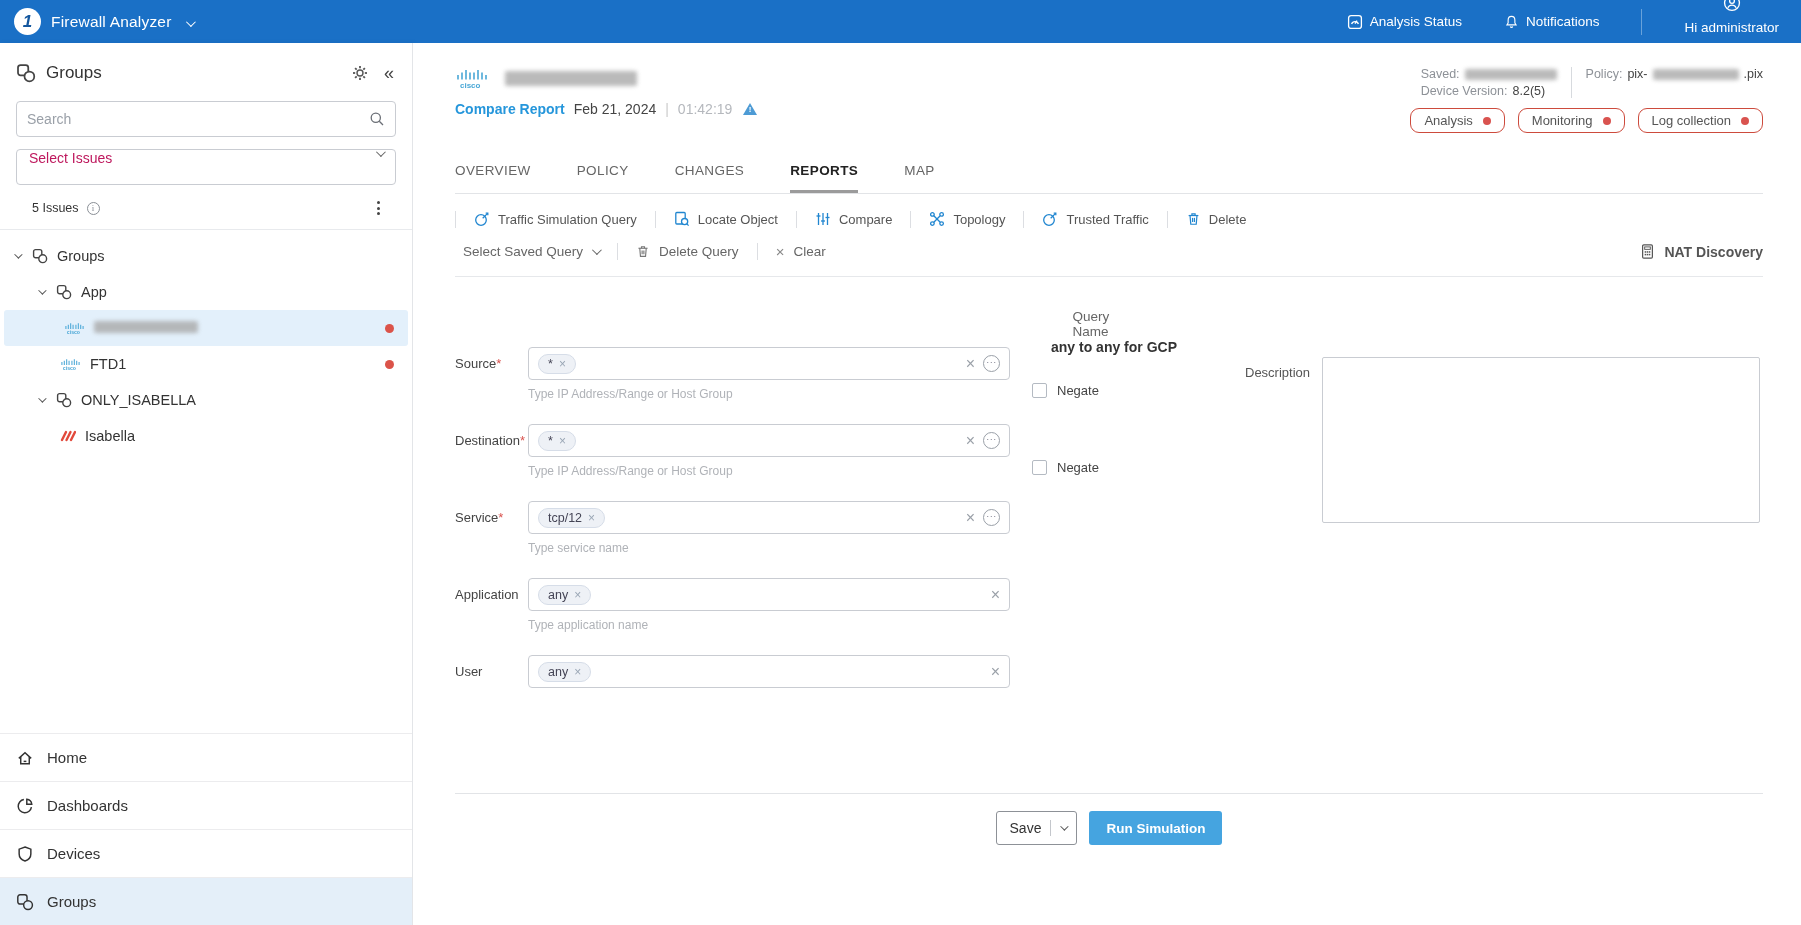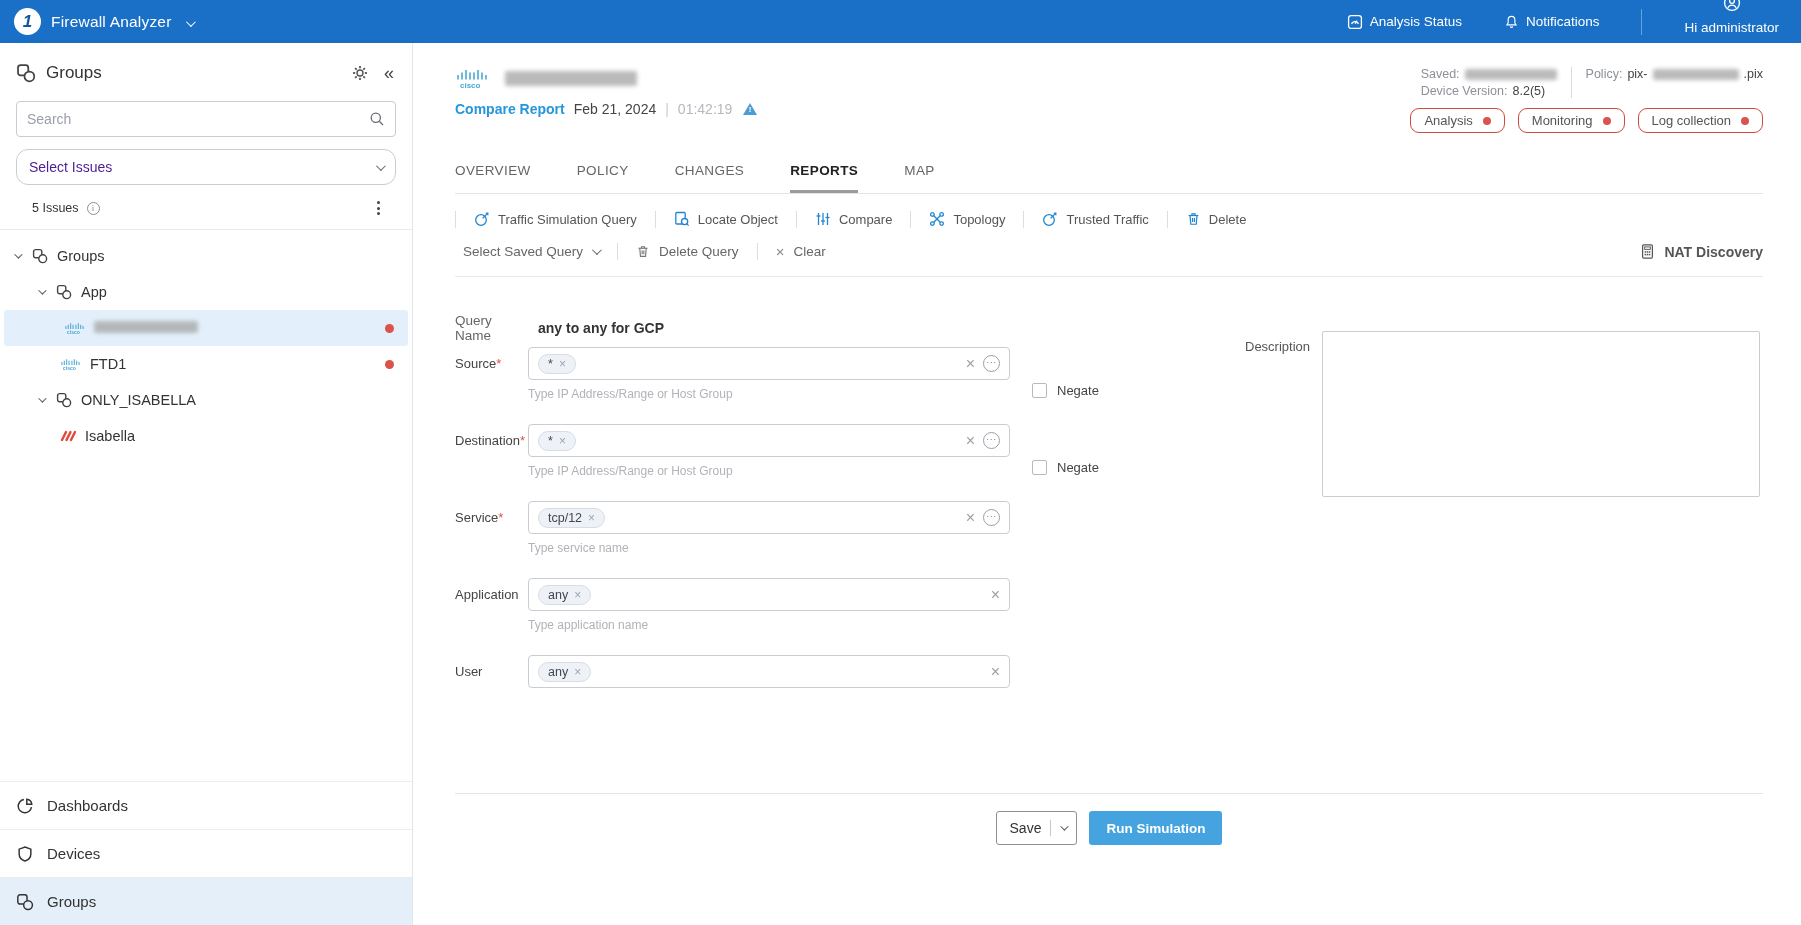--- a/index.html
+++ b/index.html
@@ -27,22 +27,22 @@
              border-right:1px solid #e3e5e8; box-shadow:2px 0 6px rgba(0,0,0,.05); }
   .sb-head { display:flex; align-items:center; padding:20px 18px 14px 16px; }
   .sb-title { font-size:17px; color:#333; margin-left:10px; }
   .sb-head-icons { margin-left:auto; display:flex; align-items:center; gap:16px; color:#555; }
   .collapse-glyph { font-size:18px; color:#444; line-height:1; cursor:pointer; }
   .sb-search { margin:4px 16px 0; height:36px; border:1px solid #c9ccd2; border-radius:4px;
                display:flex; align-items:center; padding:0 10px; }
   .sb-search input { flex:1; border:none; outline:none; font-size:14px; color:#444;
                      font-family:"Liberation Sans",sans-serif; }
   .sb-search input::placeholder { color:#9aa0a8; }
-  .sb-select { margin:12px 16px 0; height:36px; border:1px solid #c9ccd2; border-radius:12px;
-               display:flex; align-items:center; padding:0 12px; font-size:14px; color:#4c1d95; cursor:pointer; }
+  .sb-select { margin:12px 16px 0; height:36px; border:1px solid #c9ccd2; border-radius:4px;
+               display:flex; padding:0 12px; font-size:14px; color:#be185d; cursor:pointer; }
   .sb-select .chev { margin-left:auto; color:#666; }
   .sb-issues { display:flex; align-items:center; padding:16px 32px 12px; font-size:12.5px; color:#333; }
   .info-i { width:13px; height:13px; border:1px solid #8a8f96; border-radius:50%; margin-left:8px;
             font-size:9px; color:#8a8f96; display:inline-flex; align-items:center; justify-content:center;
             font-family:"Liberation Serif",serif; }
   .dots-v { margin-left:auto; display:flex; flex-direction:column; gap:2.5px; cursor:pointer; }
   .dots-v i { width:3px; height:3px; border-radius:50%; background:#444; }
   .sb-div { height:1px; background:#e8eaed; margin-top:2px; }
 
   .tree { padding-top:8px; }
@@ -101,42 +101,42 @@
 
   .querybar { display:flex; align-items:center; margin-top:12px; padding-bottom:16px; border-bottom:1px solid #e6e8eb; }
   .qb-item { display:flex; align-items:center; gap:9px; font-size:13.5px; color:#666; padding:0 18px; cursor:pointer; }
   .qb-item:first-child { padding-left:8px; }
   .qb-sep { width:1px; height:17px; background:#dcdee2; }
   .qb-right { margin-left:auto; display:flex; align-items:center; gap:9px; font-size:14px; font-weight:bold;
               color:#555; cursor:pointer; }
 
   
   .form { position:relative; margin-top:32px; }
-  .qname-row { display:flex; align-items:center; height:38px; }
+  .qname-row { display:flex; align-items:center; height:38px;flex-direction:column; }
   .qname-label { width:73px; font-size:13.5px; color:#666; }
   .qname-val { font-size:14px; font-weight:bold; color:#333; margin-left:10px; }
   .frow { display:flex; margin-top:0; height:77px; }
   .frow.last { height:44px; }
   .flabel { width:73px; font-size:13px; color:#444; padding-top:9px; }
   .req { color:#d9534f; }
   .fbody { width:482px; }
   .finput { height:33px; border:1px solid #c9ccd2; border-radius:4px; background:#fff;
             display:flex; align-items:center; padding:0 9px; }
   .chip { display:inline-flex; align-items:center; background:#eef1f6; border:1px solid #d6dde8;
           border-radius:12px; padding:2px 9px; font-size:12.5px; color:#445; }
   .chip .x { color:#9aa6b5; margin-left:6px; font-size:12px; cursor:pointer; }
   .finput .clear-x { margin-left:auto; color:#9aa0a8; font-size:16px; cursor:pointer; }
   .circle-dots { width:17px; height:17px; border:1px solid #9aa0a8; border-radius:50%; margin-left:8px;
                  display:flex; align-items:center; justify-content:center; font-size:9px; color:#778;
                  letter-spacing:.5px; cursor:pointer; line-height:1; padding-bottom:3px; }
   .helper { font-size:12px; color:#b0b3b8; margin-top:7px; }
   .negate { display:flex; align-items:center; gap:10px; margin-left:22px; padding-top:9px; font-size:13px; color:#444; }
   .cb { width:15px; height:15px; border:1px solid #b4bac2; border-radius:2px; background:#fff; cursor:pointer; }
 
-  .desc-block { position:absolute; left:790px; top:22px; display:flex; }
+  .desc-block { position:absolute; left:790px; top:48px; display:flex; }
   .desc-label { font-size:13px; color:#555; padding-top:8px; }
   .desc-area { margin-left:12px; width:438px; height:166px; border:1px solid #c9ccd2; border-radius:2px;
                resize:none; outline:none; font-family:"Liberation Sans",sans-serif; font-size:13px; padding:8px; }
 
   
   .footer-div { height:1px; background:#e2e4e7; margin-top:94px; }
   .footer-btns { display:flex; justify-content:center; align-items:center; gap:12px; margin-top:17px; }
   .save-btn { display:flex; align-items:center; height:34px; border:1px solid #8d9197; border-radius:3px;
               background:#fff; padding:0 10px 0 13px; font-size:14px; color:#333; cursor:pointer; gap:9px;
               font-family:"Liberation Sans",sans-serif; }
@@ -317,20 +317,28 @@
             <line x1="2" y1="11" x2="6" y2="3"></line>
             <line x1="6.5" y1="11" x2="10.5" y2="3"></line>
             <line x1="11" y1="11" x2="15" y2="3"></line>
           </g>
         </svg>
         <span class="label">Isabella</span>
       </div>
     </div>
 
     <nav class="sb-nav">
+      <div class="nav-item">
+        <svg width="18" height="18" viewBox="0 0 16 16" fill="none" stroke="#333" stroke-width="1.3">
+          <path d="M2.5 8.3 L8 3.3 L13.5 8.3"></path>
+          <path d="M4.2 7 L4.2 13.2 L11.8 13.2 L11.8 7"></path>
+          <line x1="6.8" y1="11" x2="9.2" y2="11"></line>
+        </svg>
+        <span>Home</span>
+      </div>
       <div class="nav-item">
         <svg width="18" height="18" viewBox="0 0 16 16" fill="none" stroke="#333" stroke-width="1.3">
           <path d="M7 2.3 A5.9 5.9 0 1 0 13.7 9"></path>
           <path d="M9.6 2 A5 5 0 0 1 14 6.4 L9.6 6.4 Z"></path>
         </svg>
         <span>Dashboards</span>
       </div>
       <div class="nav-item">
         <svg width="18" height="18" viewBox="0 0 16 16" fill="none" stroke="#333" stroke-width="1.3">
           <path d="M8 1.8 L13.2 3.7 L13.2 8 C13.2 11 11.2 13.2 8 14.2 C4.8 13.2 2.8 11 2.8 8 L2.8 3.7 Z"></path>

